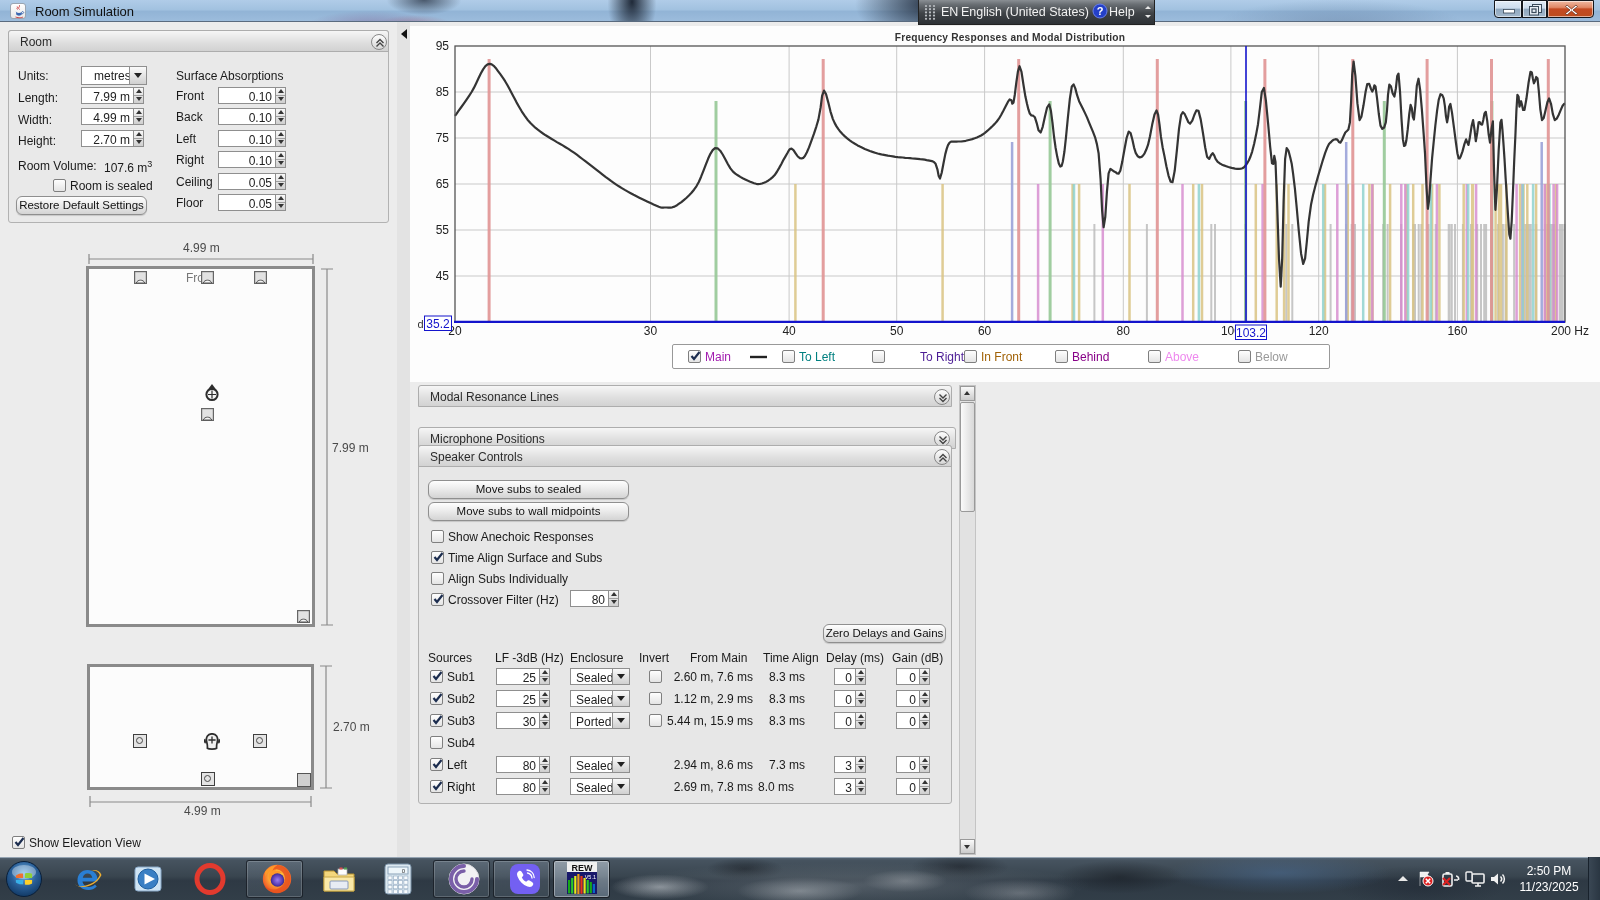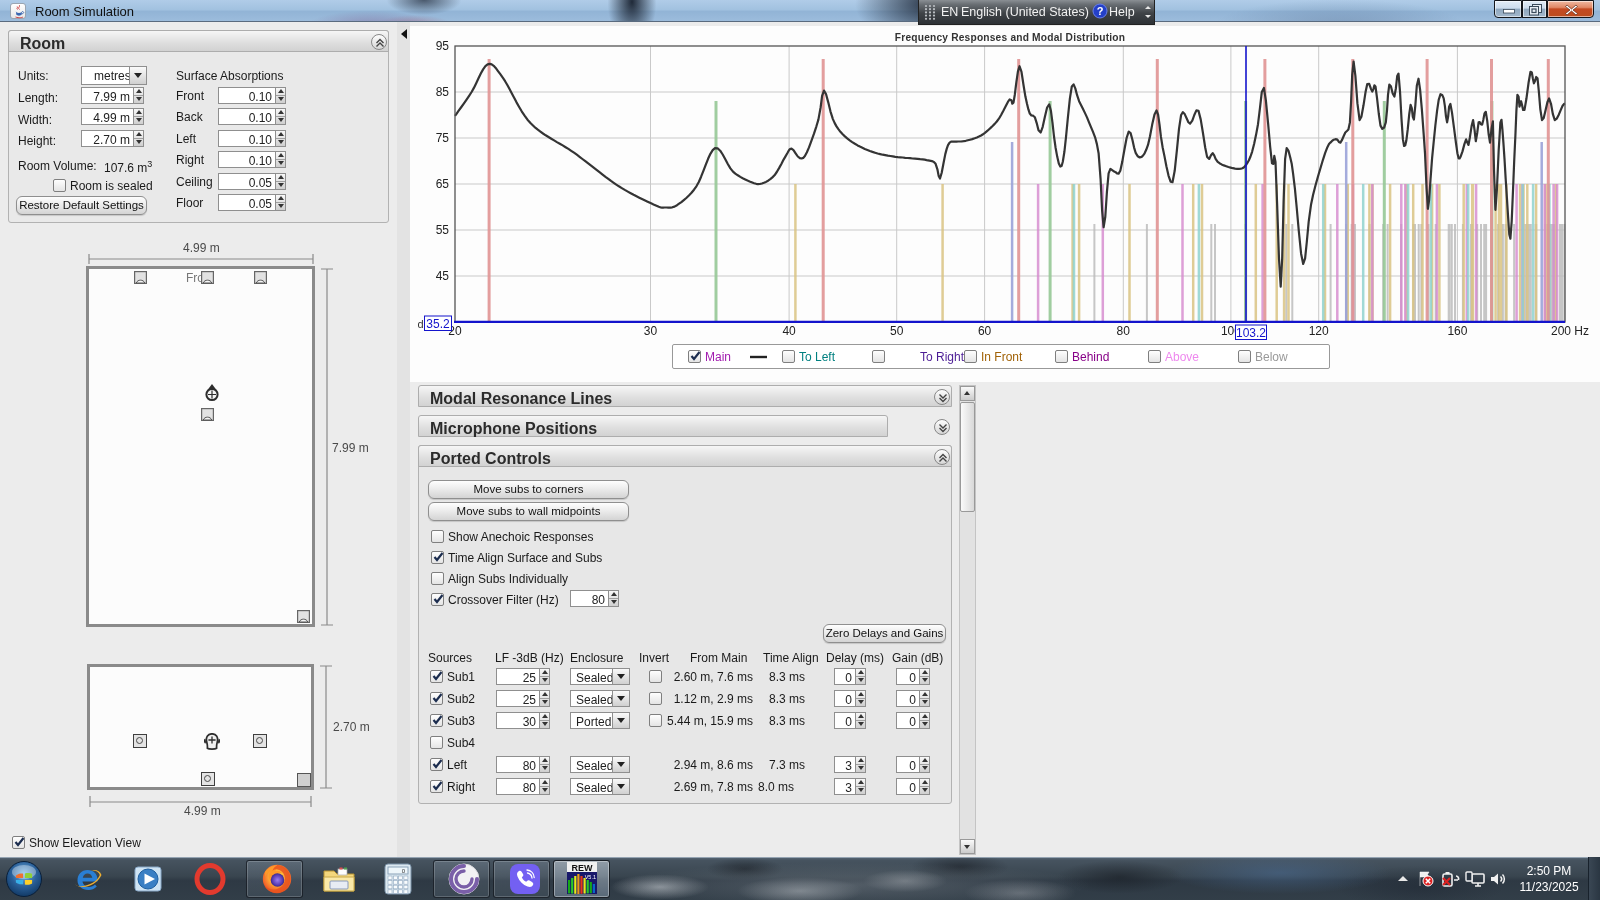--- a/index.html
+++ b/index.html
@@ -19,21 +19,21 @@
 #title-text{position:absolute;left:35px;top:4px;font-size:13px;color:#101010}
 #winbtns{position:absolute;left:1494px;top:0;height:19px}
 .wb{position:absolute;top:0;height:18px;border:1px solid #14171c;box-shadow:inset 0 0 0 1px rgba(255,255,255,.55)}
 .wb.min{left:0;width:28px;background:linear-gradient(#e2ecf6 0%,#ccdcec 45%,#90a8bf 50%,#a4b8cb 100%);border-radius:0 0 0 4px}
 .wb.max{left:28px;width:25px;background:linear-gradient(#e2ecf6 0%,#ccdcec 45%,#90a8bf 50%,#a4b8cb 100%)}
 .wb.close{left:53px;width:47px;background:linear-gradient(#f0b9a2 0%,#e08866 40%,#c44a22 50%,#bc4d1e 100%);border-radius:0 0 4px 0}
 #langbar{position:absolute;left:918px;top:0;width:237px;height:25px;background:linear-gradient(#8a8f94 0%,#6a6f74 18%,#3f4347 55%,#2e3236 100%);border:1px solid #222;border-top:none;color:#fff;font-size:12.5px}
 #content{position:absolute;left:0;top:22px;width:1600px;height:835px;background:#ececec}
 #chartbg{position:absolute;left:410px;top:26px;width:1190px;height:356px;background:#fdfdfd}
 .phead{position:absolute;height:22px;background:linear-gradient(#f6f6f6,#dedede 60%,#d2d2d2);border:1px solid #adadad;border-radius:3px 3px 0 0}
-.phead .ptitle{position:absolute;left:11px;top:4px;font-weight:bold;font-size:16px;color:#2b2b2b}
+.phead .ptitle{position:absolute;left:11px;top:4px;font-weight:normal;font-size:12px;color:#2b2b2b}
 .chev{position:absolute;top:3px;width:16px;height:16px;border-radius:50%;border:1px solid #888;background:linear-gradient(#fdfdfd,#d6d6d6)}
 .chev svg{position:absolute;left:1px;top:1px}
 .btn{position:absolute;background:linear-gradient(#fefefe,#eee 40%,#d4d4d4);border:1px solid #8f8f8f;border-radius:6px;text-align:center;font-size:11.5px;color:#111;box-shadow:0 1px 1px rgba(0,0,0,.15);white-space:nowrap;overflow:hidden}
 .cb{position:absolute;width:13px;height:13px;background:linear-gradient(#fefefe,#e4e4e4);border:1.2px solid #7f7f7f;border-radius:2px}
 .field{position:absolute;background:#fff;border:1px solid #8f8f8f;font-size:12px}
 .field .val{position:absolute;right:3px;top:1.5px}
 .spin{position:absolute;width:11px;background:linear-gradient(#f8f8f8,#cfcfcf);border:1px solid #8f8f8f}
 .spin .u,.spin .d{position:absolute;left:0;width:100%;height:50%;display:flex;align-items:center;justify-content:center}
 .spin .u{top:0;border-bottom:1px solid #9f9f9f}
 .spin .d{bottom:0}
@@ -327,38 +327,38 @@
     <path d="M8 1 L2 6 L8 11 Z" fill="#111"></path>
   </svg>
 <div class="phead" style="left:418px;top:385px;width:534px">
     <span class="ptitle">Modal Resonance Lines</span>
     <div class="chev" style="left:515px">
       <svg width="14" height="14">
         <path d="M3.5 3.5 L7 7 L10.5 3.5 M3.5 7 L7 10.5 L10.5 7" stroke="#444" stroke-width="1.4" fill="none"></path>
       </svg>
     </div>
   </div>
-<div class="phead" style="left:418px;top:415px;width:470px">
+<div class="phead" style="left:418px;top:427px;width:538px">
     <span class="ptitle">Microphone Positions</span>
     <div class="chev" style="left:515px">
       <svg width="14" height="14">
         <path d="M3.5 3.5 L7 7 L10.5 3.5 M3.5 7 L7 10.5 L10.5 7" stroke="#444" stroke-width="1.4" fill="none"></path>
       </svg>
     </div>
   </div>
 <div class="abs" style="left:418px;top:445px;width:534px;height:359px;background:#e7e7e7;border:1px solid #b2b2b2;border-radius:3px"></div>
 <div class="phead" style="left:418px;top:445px;width:534px">
-    <span class="ptitle">Ported Controls</span>
+    <span class="ptitle">Speaker Controls</span>
     <div class="chev" style="left:515px">
       <svg width="14" height="14">
         <path d="M3.5 7 L7 3.5 L10.5 7 M3.5 10.5 L7 7 L10.5 10.5" stroke="#444" stroke-width="1.4" fill="none"></path>
       </svg>
     </div>
   </div>
-<div class="btn" style="left:428px;top:480px;width:201px;height:19px;line-height:17px">Move subs to corners</div>
+<div class="btn" style="left:428px;top:480px;width:201px;height:19px;line-height:17px">Move subs to sealed</div>
 <div class="btn" style="left:428px;top:502px;width:201px;height:19px;line-height:17px">Move subs to wall midpoints</div>
 <div class="cb" style="left:431px;top:530px"></div>
 <div class="lbl" style="left:448px;top:530px">Show Anechoic Responses</div>
 <div class="cb" style="left:431px;top:551px"></div>
 <svg class="abs" style="left:432px;top:550px" width="13" height="14">
     <path d="M2.5 7 L5 10 L10.5 3" stroke="#1c2d4f" stroke-width="2.2" fill="none"></path>
   </svg>
 <div class="lbl" style="left:448px;top:551px">Time Align Surface and Subs</div>
 <div class="cb" style="left:431px;top:572px"></div>
 <div class="lbl" style="left:448px;top:572px">Align Subs Individually</div>

